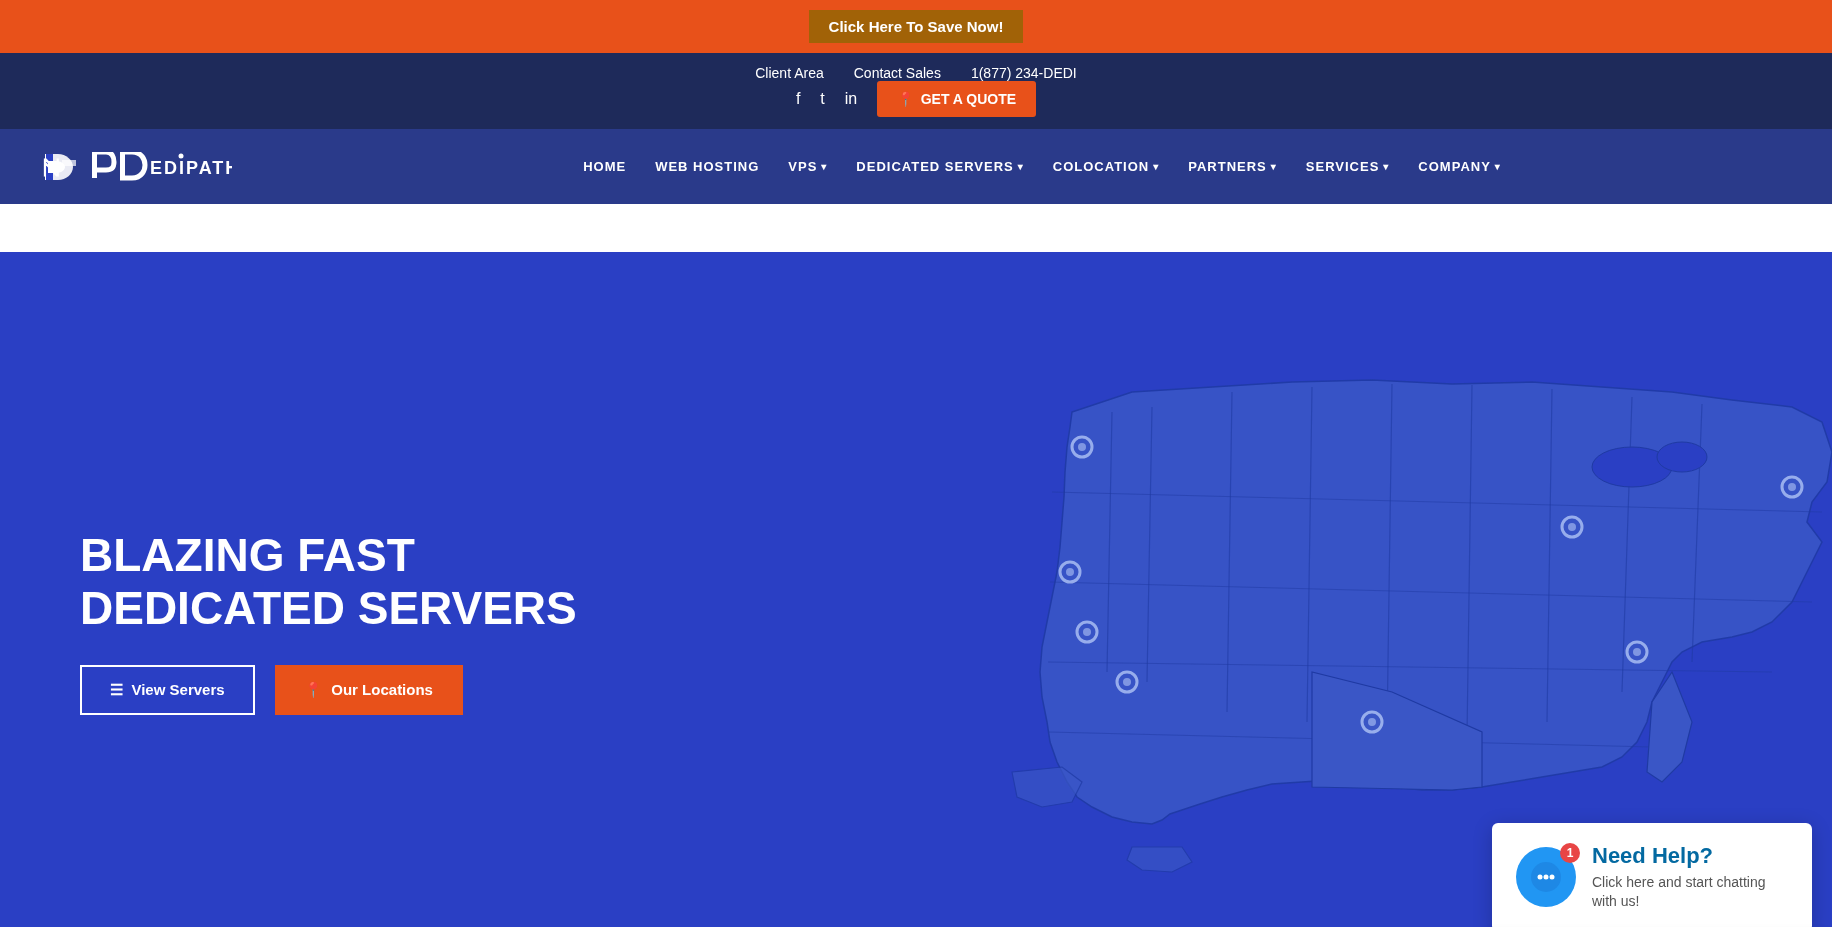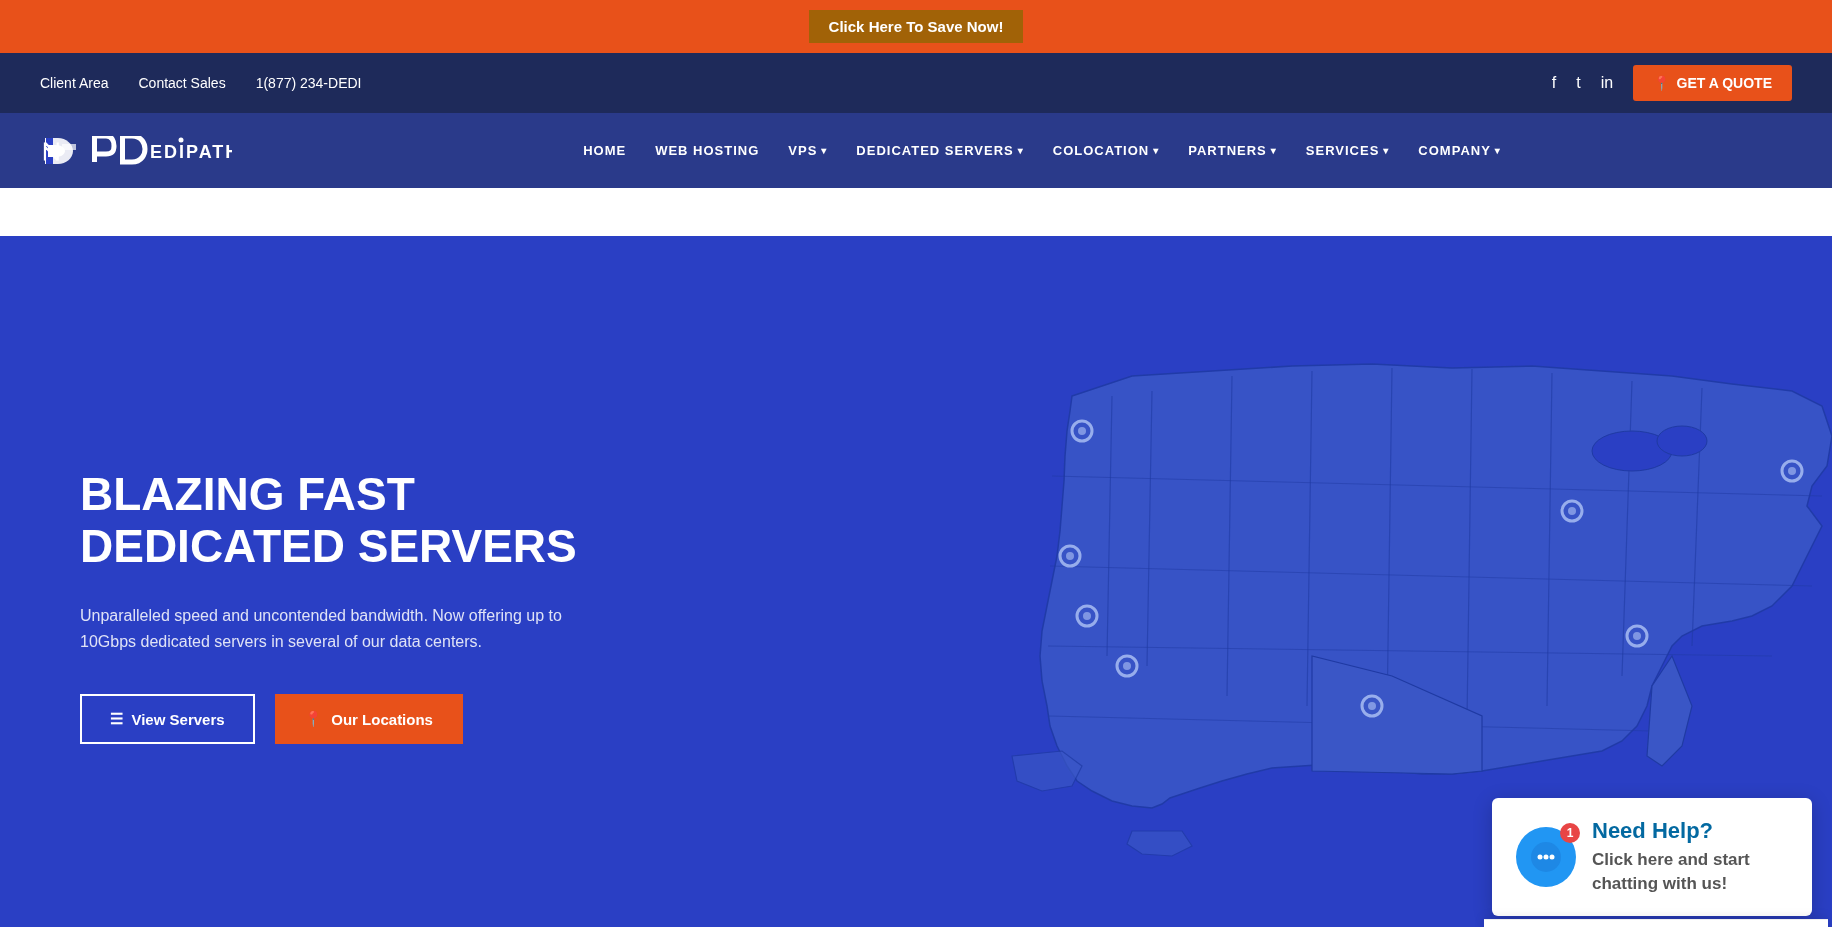--- a/index.html
+++ b/index.html
@@ -32,20 +32,21 @@
     }
 
     
     .secondary-nav {
       background: #1e2a5a;
       display: flex;
       align-items: center;
       justify-content: space-between;
       padding: 12px 40px;
       min-height: 55px;
+      flex-direction: column;
     }
     .secondary-nav-left {
       display: flex;
       align-items: center;
       gap: 30px;
     }
     .secondary-nav-left a {
       color: white;
       text-decoration: none;
       font-size: 14px;
@@ -229,24 +230,23 @@
       align-items: center;
       justify-content: center;
     }
     .chat-text h3 {
       font-size: 22px;
       font-weight: bold;
       color: #0369a1;
       margin-bottom: 4px;
     }
     .chat-text p {
-      font-size: 17px;
+      font-size: 14px;
       color: #555;
       line-height: 1.4;
-      font-weight: bold;
     }
 
     
     .chat-now-bar {
       position: absolute;
       bottom: 0;
       right: 4px;
       background: white;
       width: 344px;
       padding: 16px 24px;
@@ -463,21 +463,20 @@
       <circle cx="840" cy="195" r="4" fill="rgba(200,220,255,0.6)"></circle>
 
       <path d="M 180 555 L 230 555 L 240 570 L 220 580 L 190 578 L 175 568 Z" fill="#3d5bc7" stroke="#1e3a9e" stroke-width="1.2" opacity="0.7"></path>
 
       <path d="M 60 480 L 110 475 L 130 490 L 120 510 L 90 515 L 65 505 Z" fill="#3d5bc7" stroke="#1e3a9e" stroke-width="1.2" opacity="0.7"></path>
     </svg>
   </div>
 
   <div class="hero-content">
     <h1 class="hero-title">BLAZING FAST DEDICATED SERVERS</h1>
-    <p class="hero-subtitle">Unparalleled speed and uncontended bandwidth. Now offering up to 10Gbps dedicated servers in several of our data centers.</p>
     <div class="hero-buttons">
       <button class="btn-view-servers">
         <span>☰</span>
         <span>View Servers</span>
       </button>
       <button class="btn-our-locations">
         <span>📍</span>
         <span>Our Locations</span>
       </button>
     </div>

